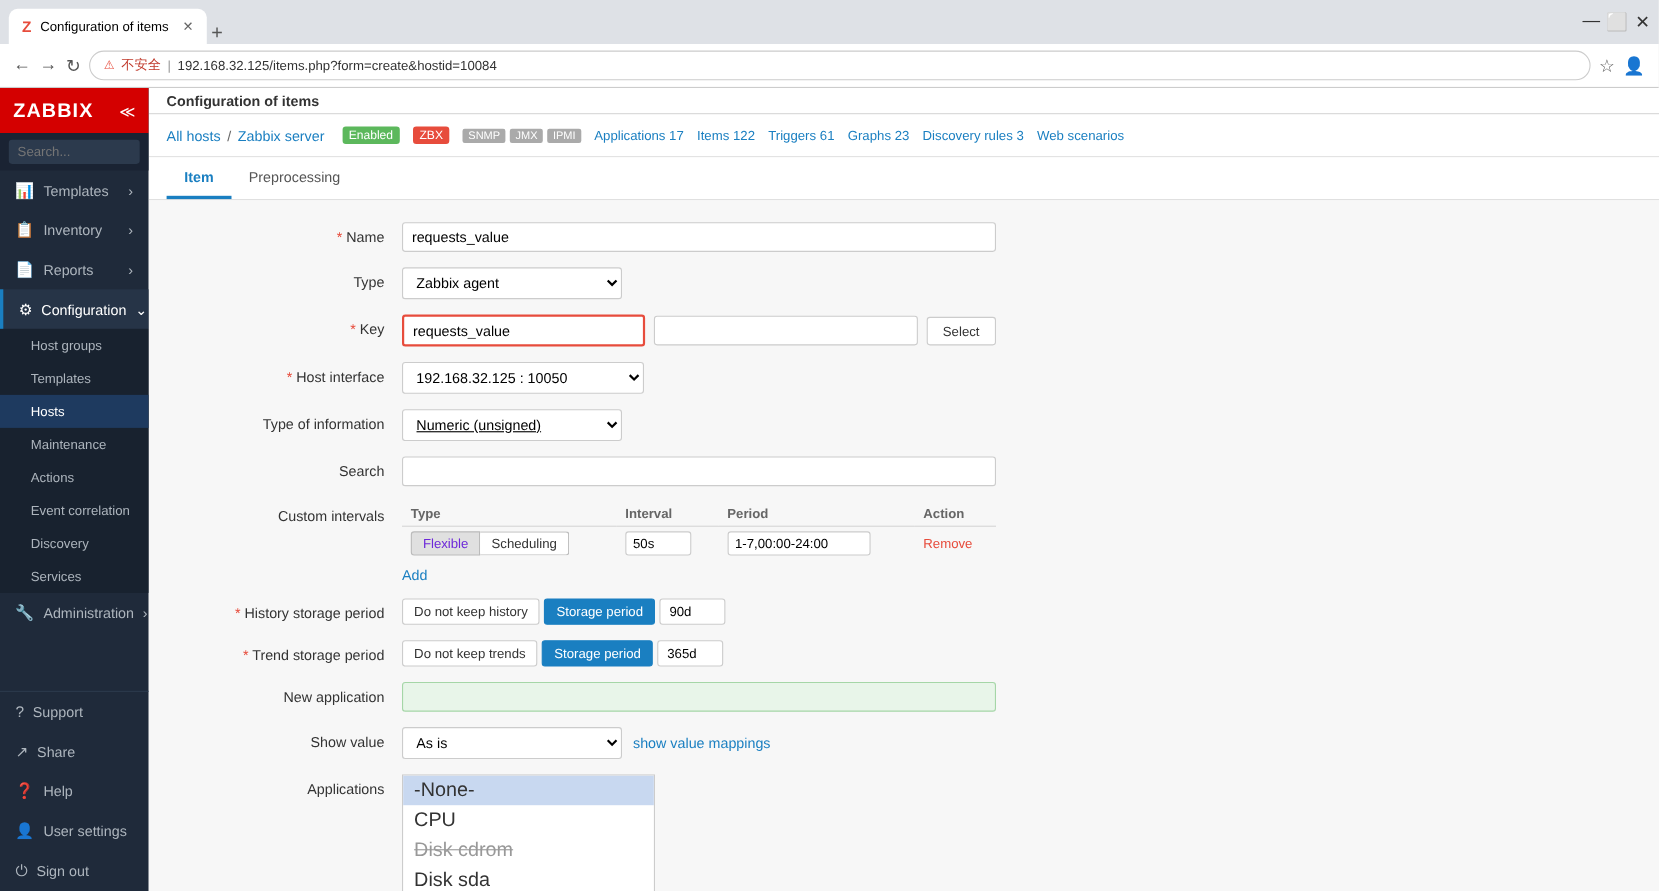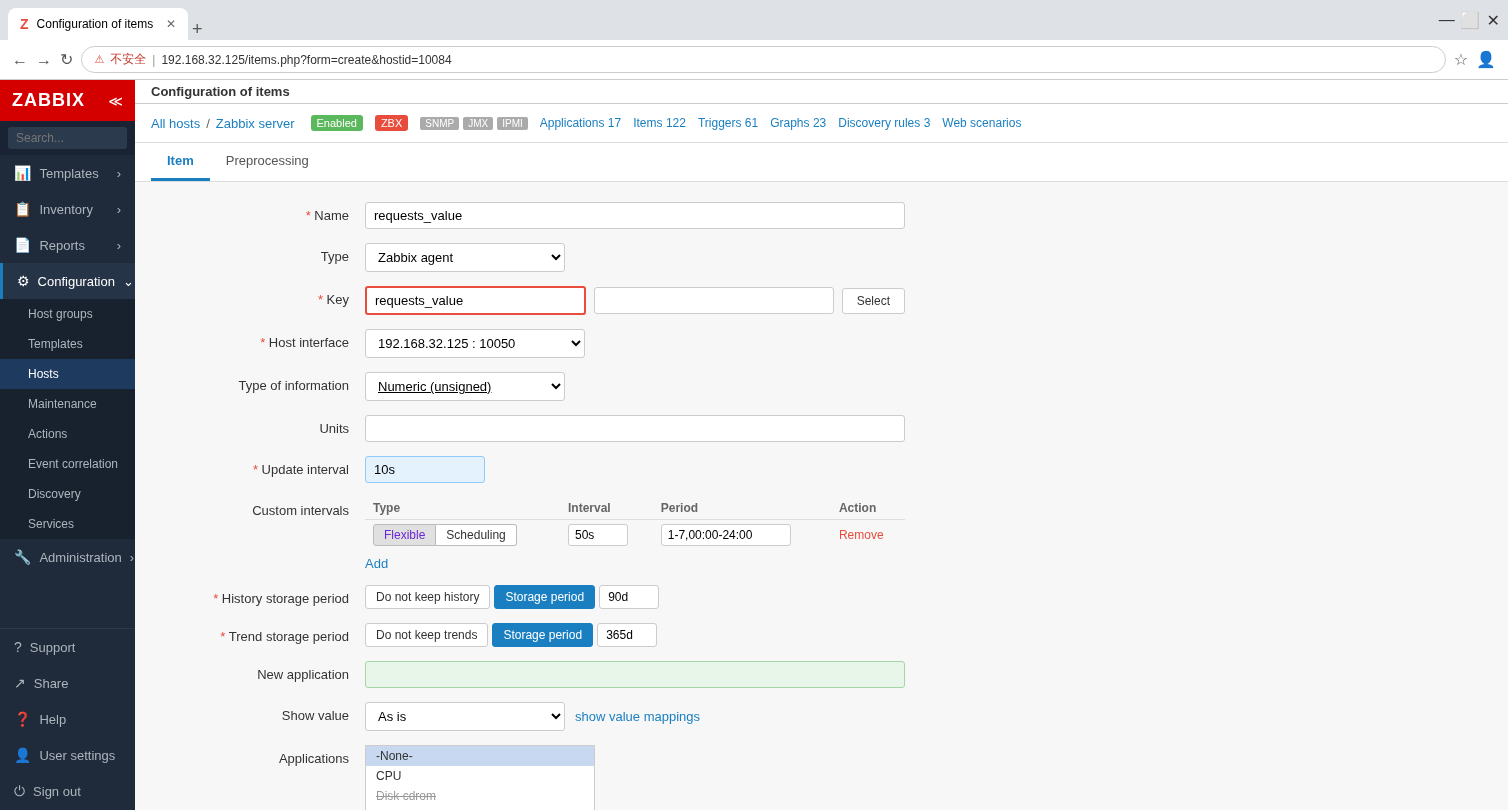--- a/index.html
+++ b/index.html
@@ -80,21 +80,21 @@
     .intervals-table th { text-align: left; padding: 4px 8px; font-size: 12px; color: #666; border-bottom: 1px solid #ddd; }
     .intervals-table td { padding: 4px 8px; font-size: 12px; }
     .remove-link { color: #e74c3c; text-decoration: none; cursor: pointer; font-size: 12px; }
 
     
     .show-value-row { display: flex; align-items: center; gap: 10px; }
     .show-value-row .form-select { width: 200px; }
 
     
     .applications-list { border: 1px solid #ccc; background: #fff; width: 230px; max-height: 130px; overflow-y: auto; }
-    .app-option { padding: 3px 10px; font-size: 12px; cursor: pointer; color: #333; }
+    .app-option { padding: 3px 10px; font-size: 18px; cursor: pointer; color: #333; }
     .app-option.selected { background: #c8d8f0; }
     .app-option.strikethrough { text-decoration: line-through; color: #999; }
 
     
     ::-webkit-scrollbar { width: 8px; }
     ::-webkit-scrollbar-track { background: #f1f1f1; }
     ::-webkit-scrollbar-thumb { background: #bbb; border-radius: 4px; }
 
     .title-bar { background: #fff; border-bottom: 1px solid #ccc; padding: 4px 16px; font-size: 13px; font-weight: bold; color: #333; }
 
@@ -305,35 +305,26 @@
       <div class="form-row">
         <div class="form-label">Type of information</div>
         <div class="form-control">
           <select class="form-select" style="width:200px;text-decoration:underline;">
             <option>Numeric (unsigned)</option>
           </select>
         </div>
       </div>
 
       <div class="form-row">
-        <div class="form-label">Units</div>
+        <div class="form-label">Search</div>
         <div class="form-control">
           <input type="text" class="form-input" value="" style="">
         </div>
       </div>
 
-      <div class="form-row">
-        <div class="form-label">
-          <span style="color:#e74c3c;">* </span>
-          <span>Update interval</span>
-        </div>
-        <div class="form-control">
-          <input type="text" class="form-input blue-bg" value="10s" style="width: 120px; background: rgb(227, 242, 253); border: 1px solid rgb(144, 202, 249);">
-        </div>
-      </div>
 
       <div class="form-row">
         <div class="form-label">Custom intervals</div>
         <div class="form-control">
           <table class="intervals-table">
             <thead>
               <tr>
                 <th>Type</th>
                 <th>Interval</th>
                 <th>Period</th>

